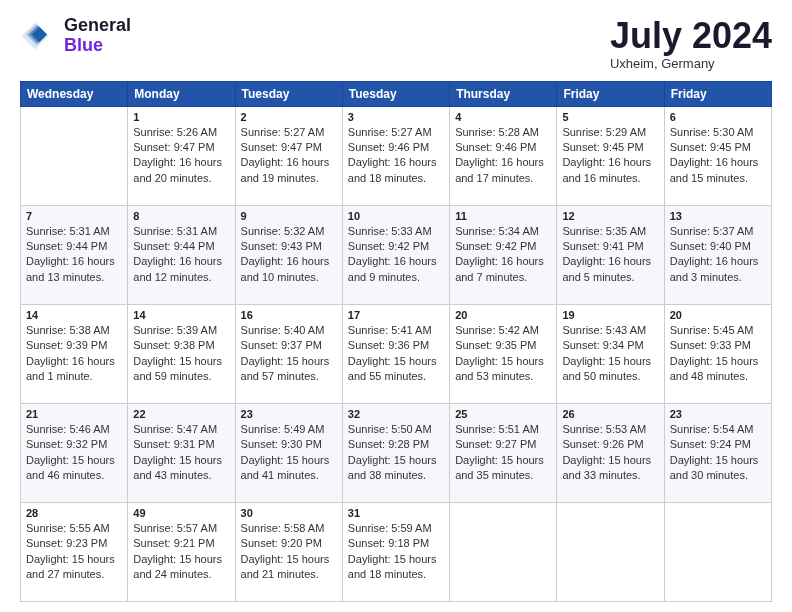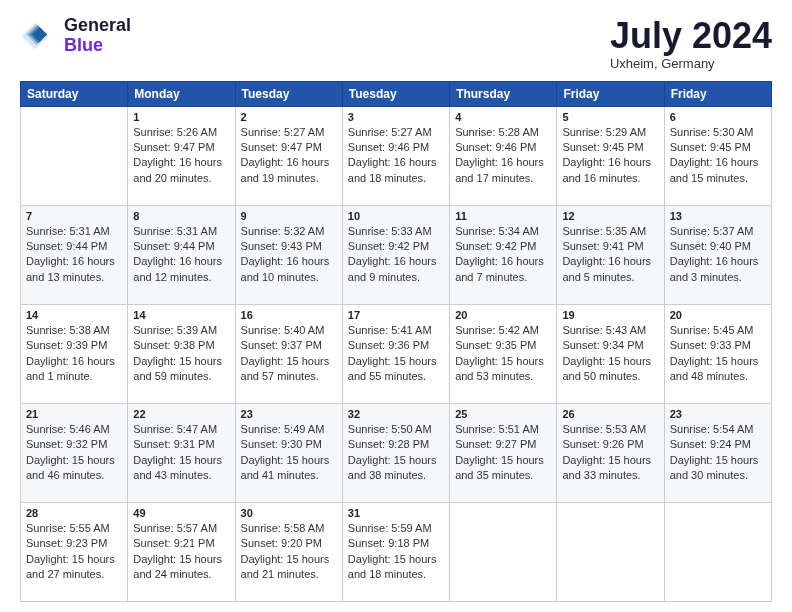--- a/index.html
+++ b/index.html
@@ -111,21 +111,21 @@
     </div>
     <div class="title-block">
       <div class="main-title">July 2024</div>
       <div class="subtitle">Uxheim, Germany</div>
     </div>
   </div>
 
   <table class="calendar-table">
     <thead>
       <tr>
-      <th>Saturday</th>
+      <th>Wednesday</th>
           <th>Monday</th>
           <th>Tuesday</th>
           <th>Tuesday</th>
           <th>Thursday</th>
           <th>Friday</th>
           <th>Friday</th>
         </tr>
     </thead>
     <tbody id="calendar-body">
     <tr>

